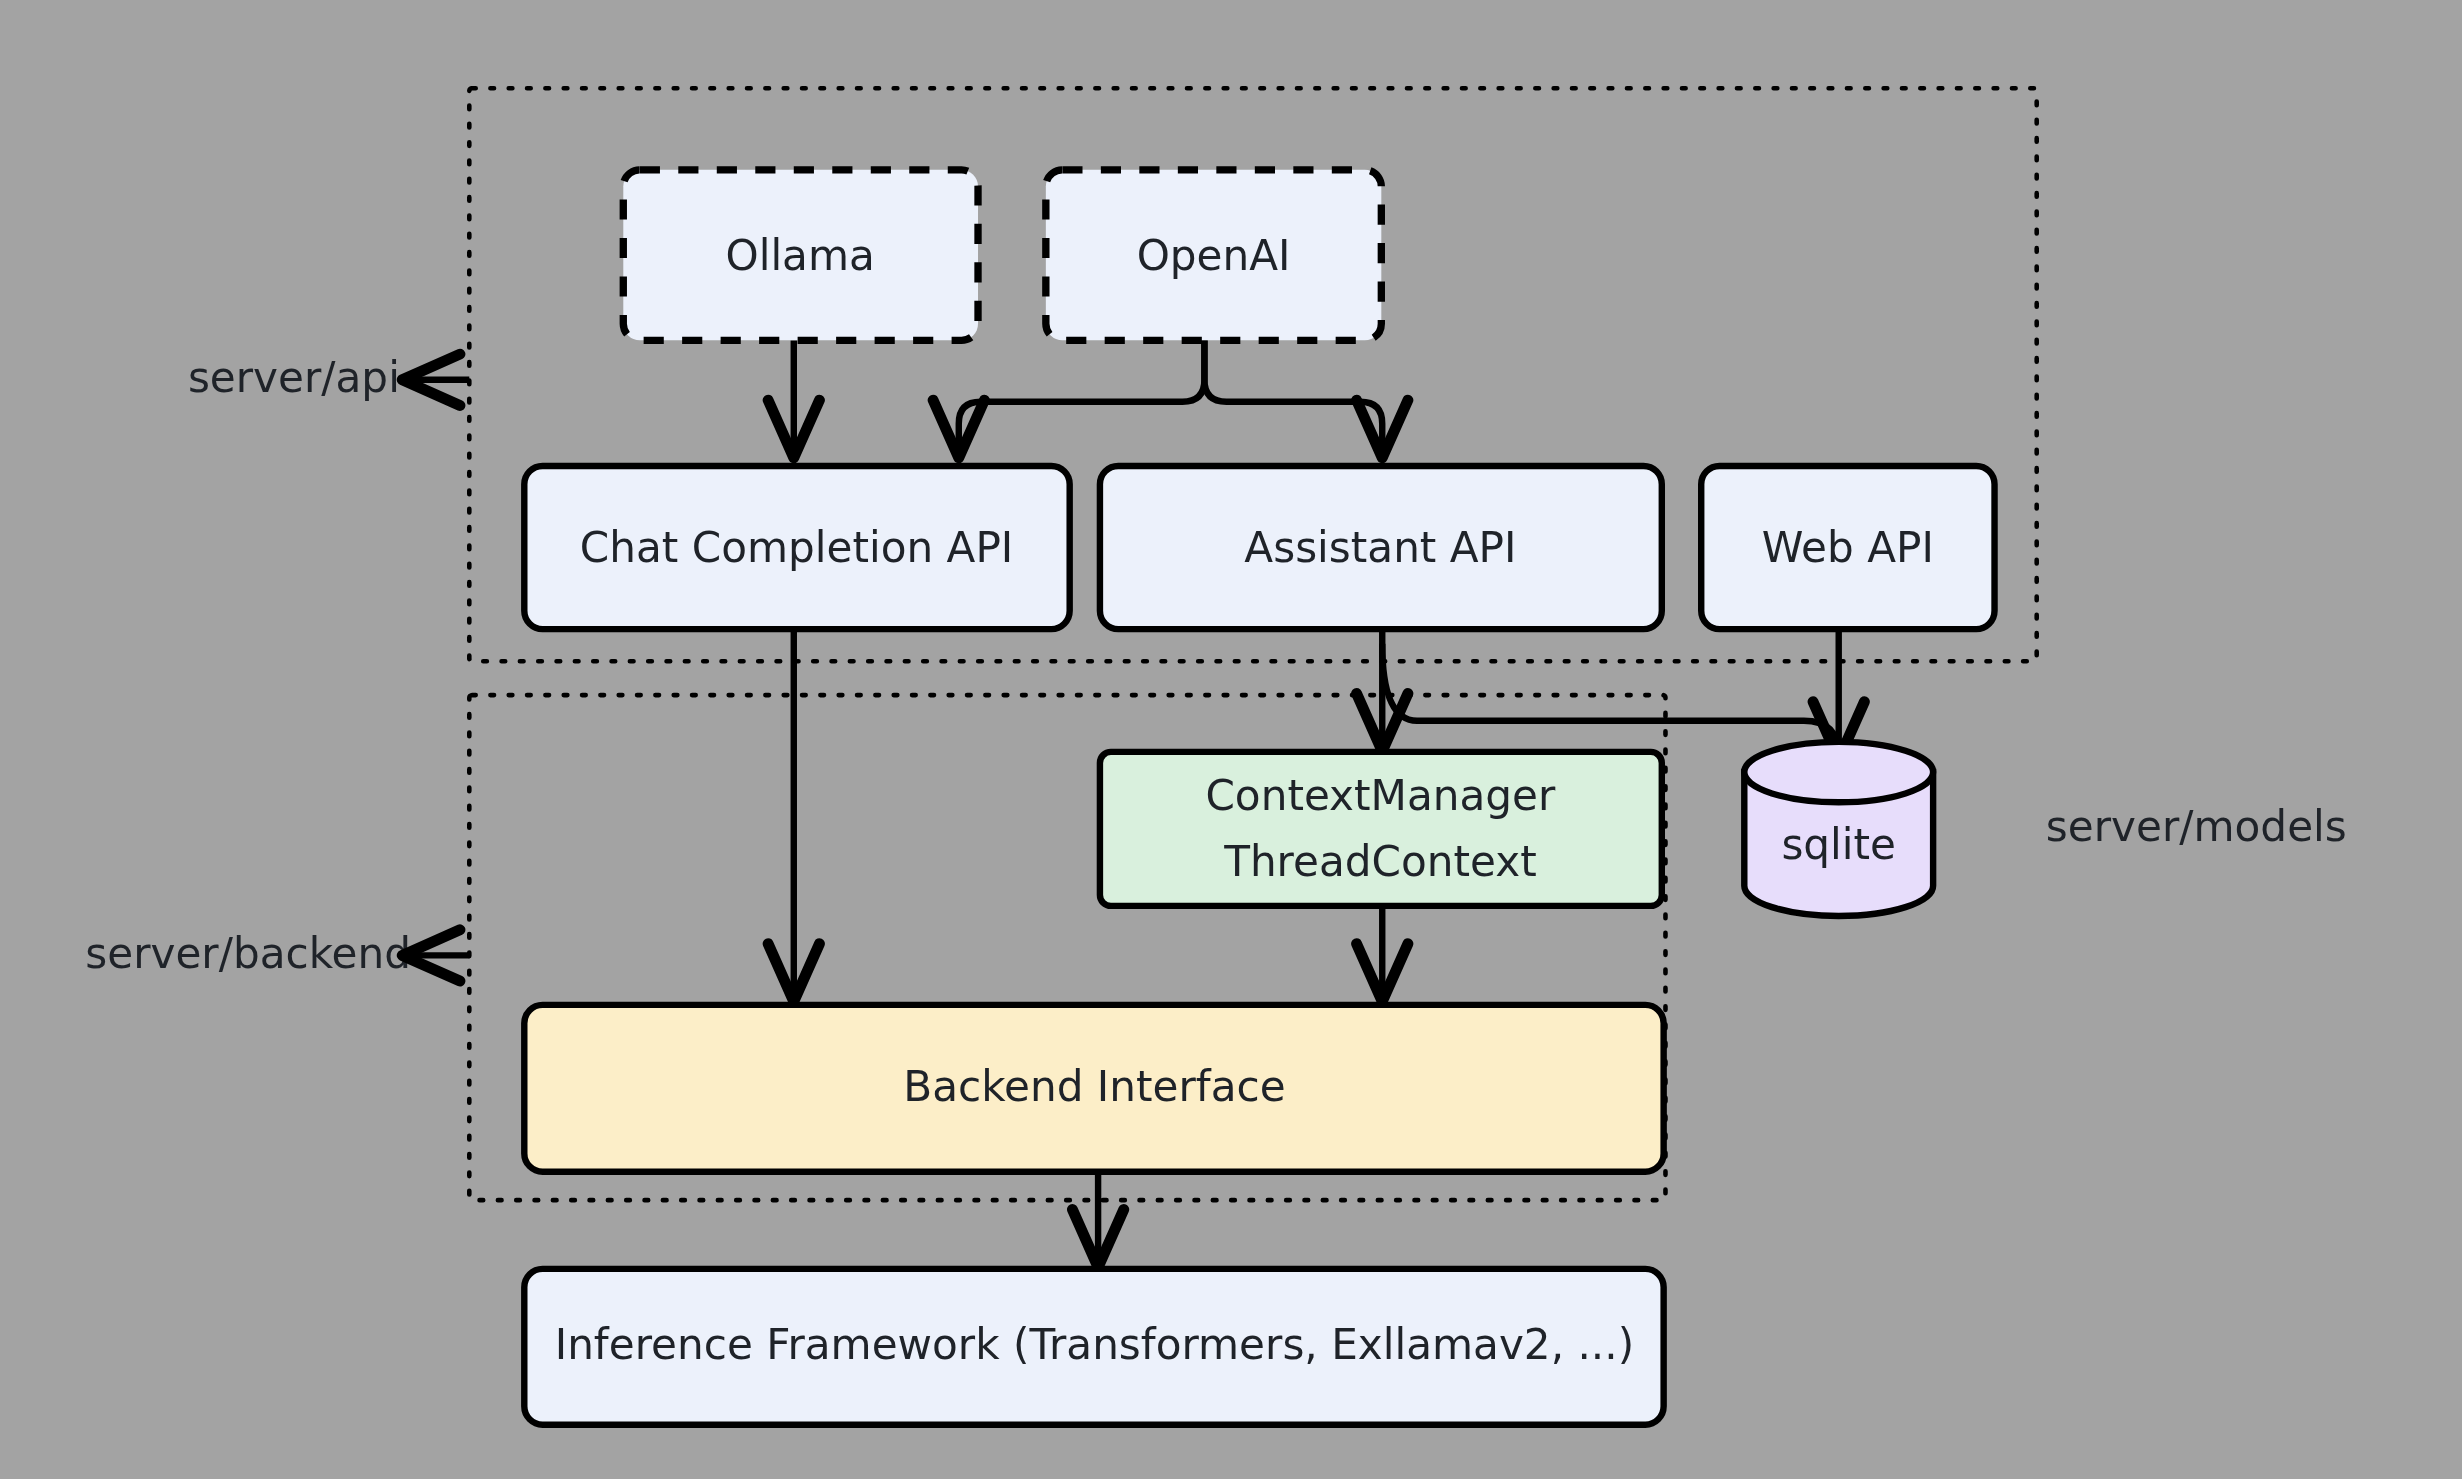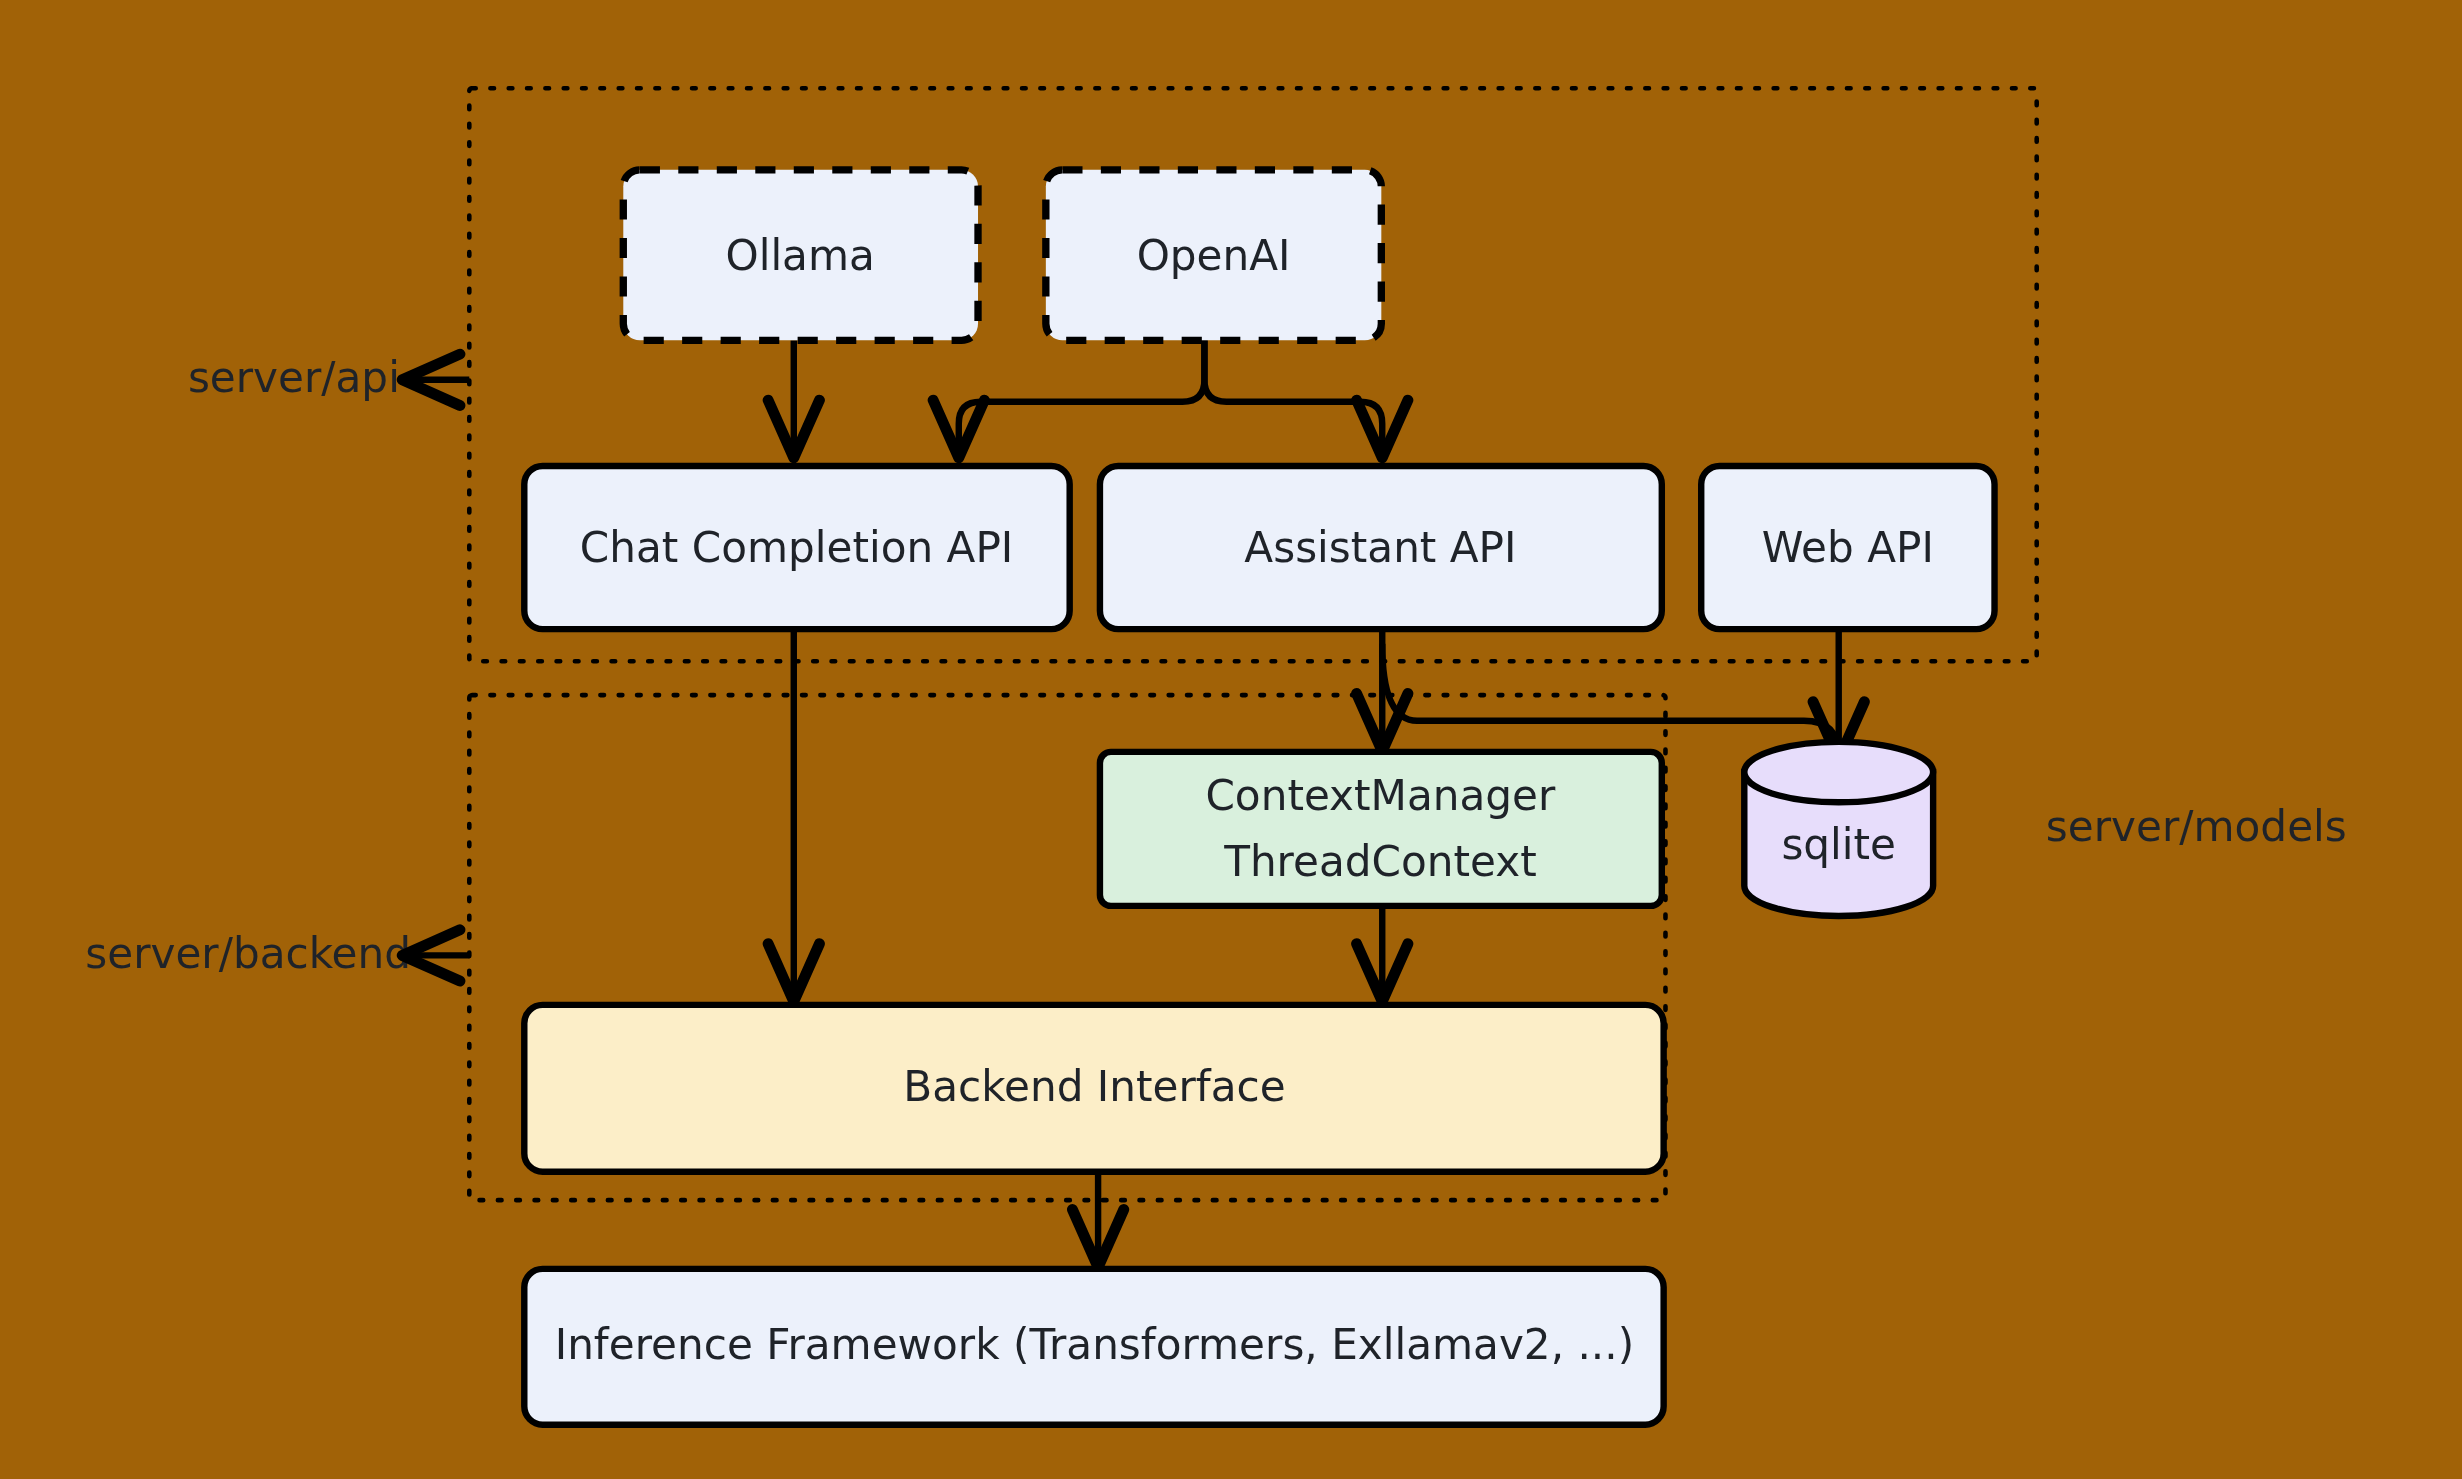--- a/index.html
+++ b/index.html
@@ -14,21 +14,21 @@
     height: 1480px;
     position: relative;
     overflow: hidden;
   }
   #stage {
     position: absolute;
     left: 0;
     top: 0;
     width: 2462px;
     height: 1480px;
-    background: #a16207;
+    background: #a3a3a3;
   }
   #diagram-svg {
     position: absolute;
     left: 0;
     top: 0;
     width: 2462px;
     height: 1480px;
   }
   .node-label {
     font-family: "DejaVu Sans", "Liberation Sans", sans-serif;

